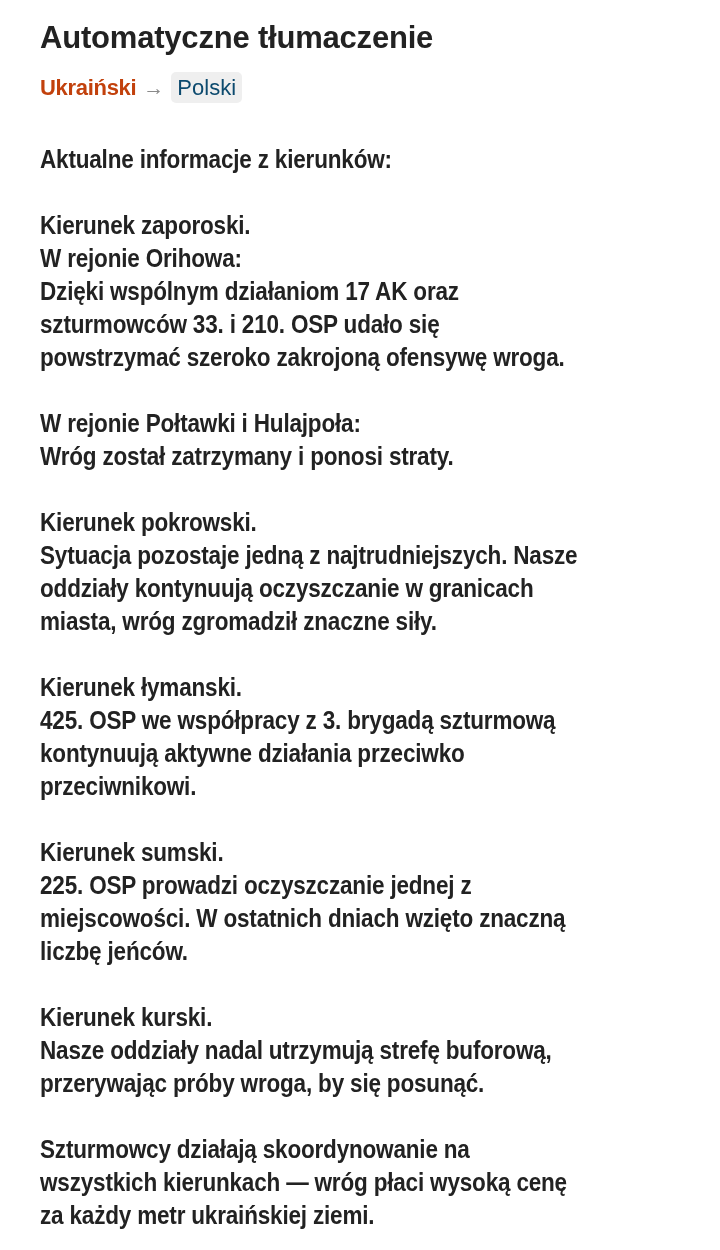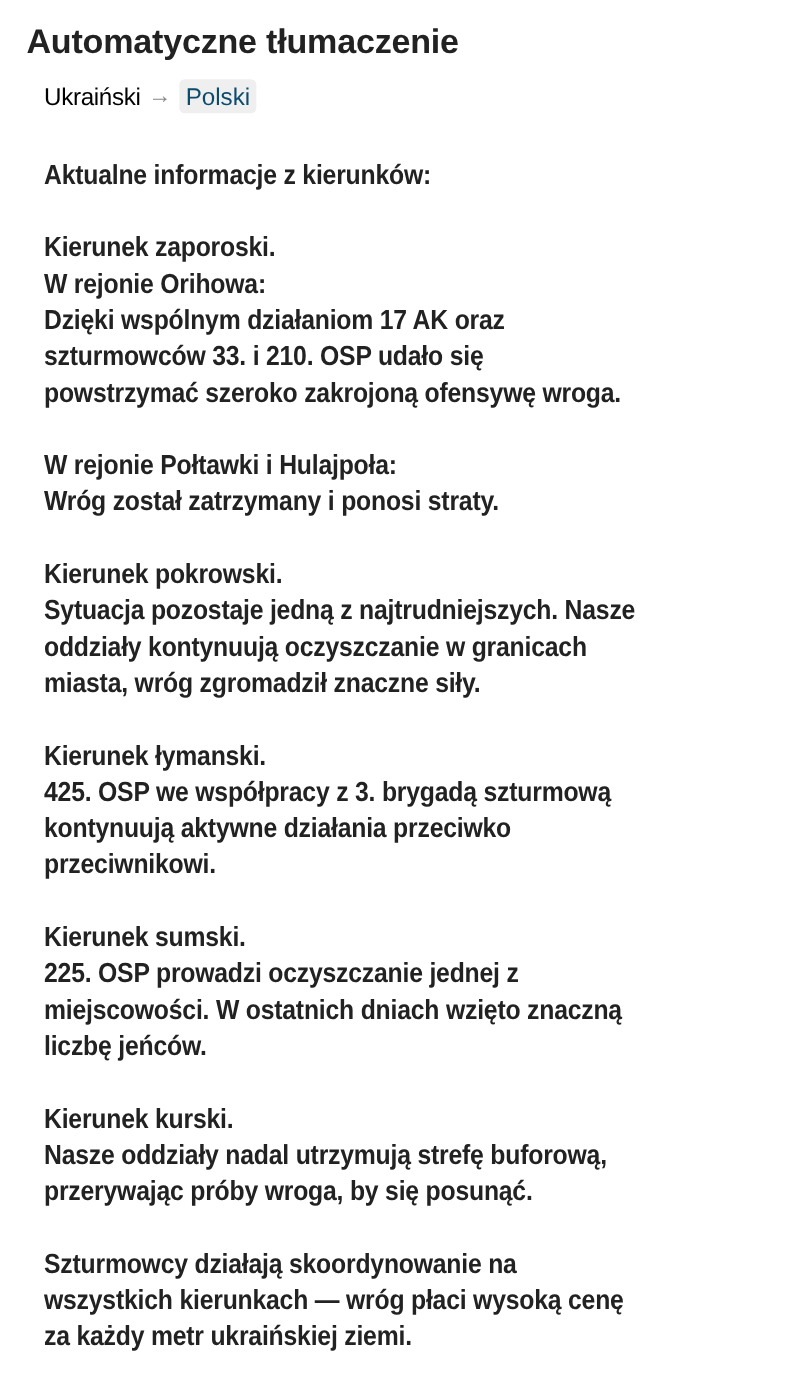--- a/index.html
+++ b/index.html
@@ -1,19 +1,19 @@
 <!DOCTYPE html>
 <html><head>
 <meta charset="utf-8">
 <style>
   html, body { margin: 0; padding: 0; background: #ffffff; }
   body { width: 720px; height: 1250px; overflow: hidden; position: relative; font-family: "Liberation Sans", sans-serif; color: #222222; }
-  .title { position: absolute; left: 24px; top: 20px; font-size: 31px; font-weight: bold; color: #222222; letter-spacing: -0.2px; white-space: nowrap; }
+  .title { position: absolute; left: 40px; top: 20px; font-size: 31px; font-weight: bold; color: #222222; letter-spacing: -0.2px; white-space: nowrap; }
   .langs { position: absolute; left: 40px; top: 72px; height: 31px; display: flex; align-items: center; font-size: 22px; white-space: nowrap; }
-  .src { color: #000000; font-weight: normal; letter-spacing: -0.3px; text-align: right; }
+  .src { color: #c2410c; font-weight: bold; letter-spacing: -0.3px; text-align: right; }
   .arrow { color: #8a8a8a; margin: 0 7px 0 7px; font-size: 21px; }
   .tgt { color: #0c4a6e; background: #efefef; border-radius: 5px; padding: 0 6px; height: 31px; line-height: 31px; }
   .body-wrap { position: absolute; left: 40px; top: 143px; width: 740px; transform: scaleX(0.9); transform-origin: 0 0; }
   .line { font-size: 25px; font-weight: bold; line-height: 33px; height: 33px; white-space: nowrap; color: #222222; letter-spacing: -0.2px; }
   .gap { height: 33px; }
 </style>
 </head>
 <body>
 
 <div class="title">Automatyczne tłumaczenie</div>

